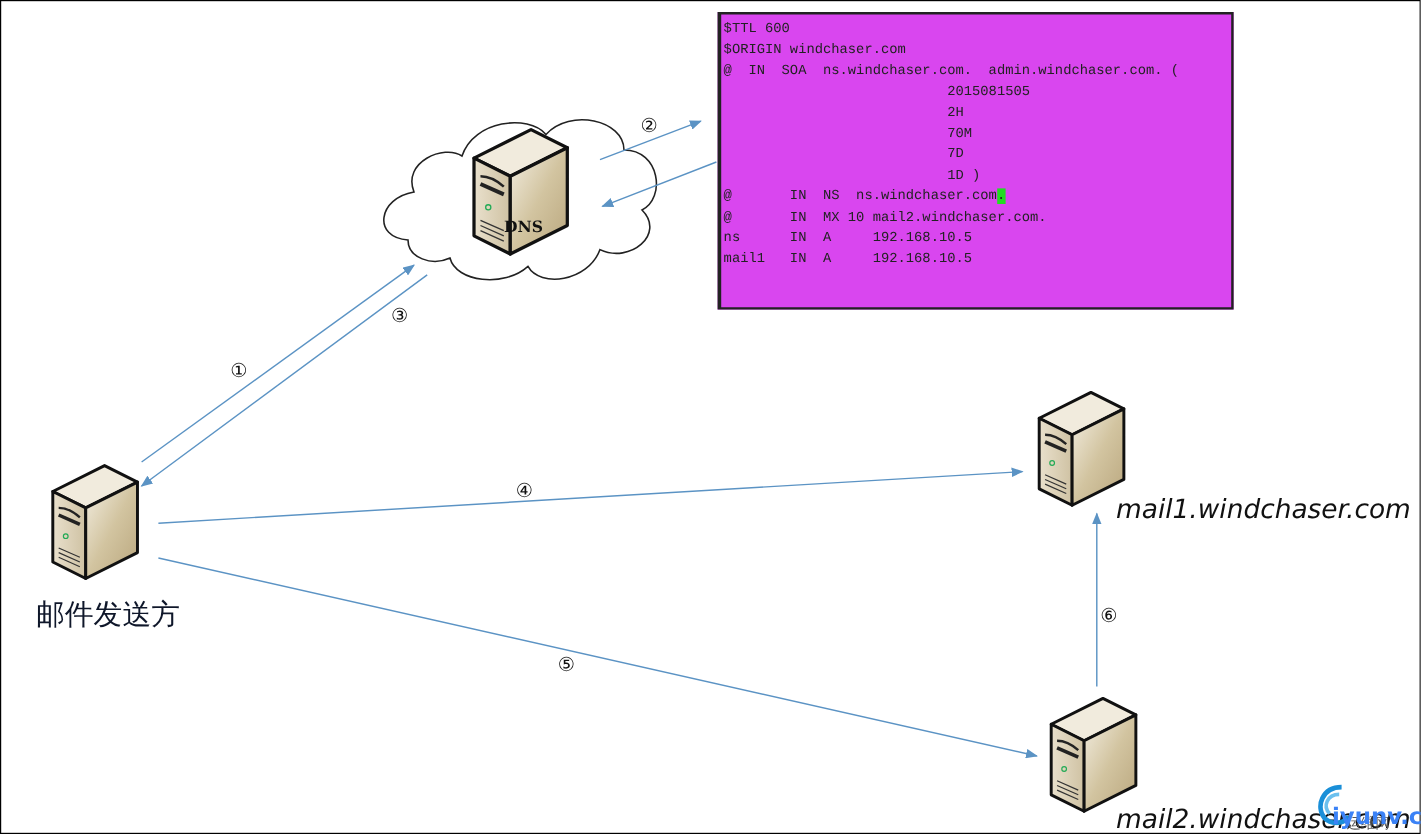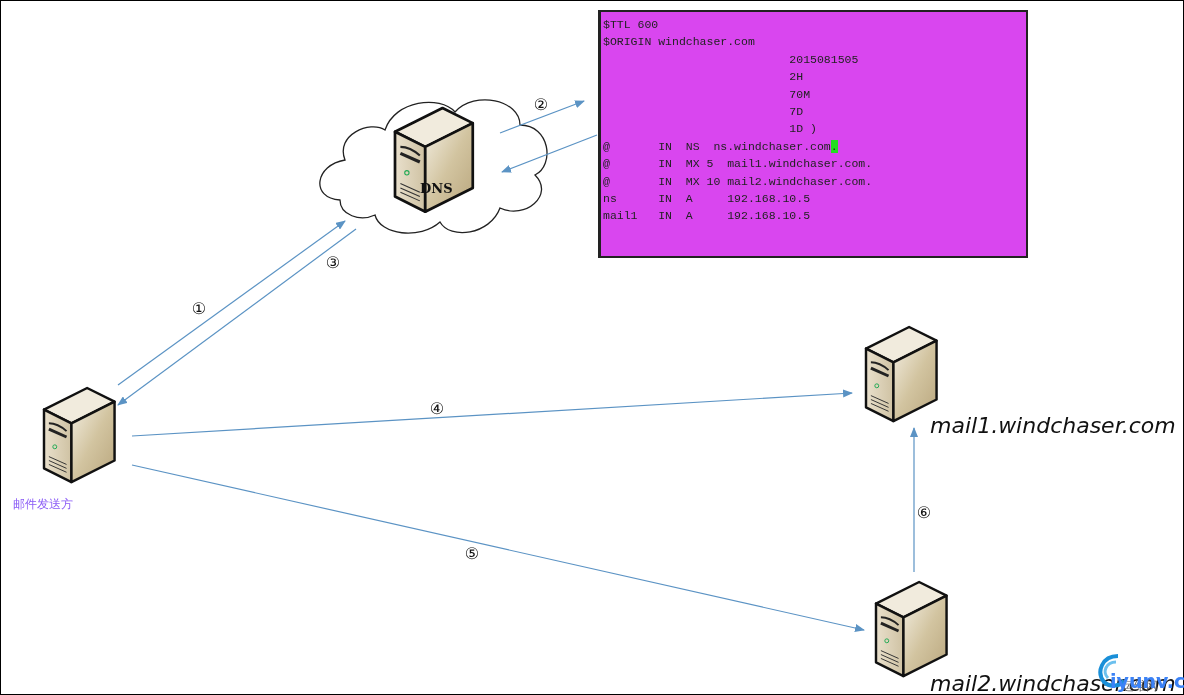--- a/index.html
+++ b/index.html
@@ -3,21 +3,21 @@
 <meta charset="utf-8">
 <style>
   html, body { margin: 0; padding: 0; background: #ffffff; }
   body { width: 1184px; height: 695px; position: relative; overflow: hidden; font-family: "Liberation Sans", sans-serif; }
   #frame { position: absolute; left: 0; top: 0; width: 1182px; height: 693px; border: 1px solid #000; box-sizing: border-box; width: 1184px; height: 695px; }
   #diagram { position: absolute; left: 0; top: 0; }
   .zone { position: absolute; left: 598px; top: 10px; width: 430px; height: 248px; border: 2px solid #222; border-left-width: 3px; background: #d946ef; box-sizing: border-box; padding: 4px 0 0 2px; font-family: "Liberation Mono", monospace; font-size: 11.5px; color: #222; }
   .zone .line { white-space: pre; height: 17.4px; line-height: 17.4px; }
   .hl { background: #22dd22; }
   .label { position: absolute; font-family: "DejaVu Sans", sans-serif; font-style: italic; font-size: 22px; color: #111; white-space: nowrap; }
-  .cn-label { position: absolute; font-family: "DejaVu Sans", sans-serif; font-size: 12px; color: #8b5cf6; white-space: nowrap; }
+  .cn-label { position: absolute; font-family: "DejaVu Sans", sans-serif; font-size: 24px; color: #0f172a; white-space: nowrap; margin-left: 17px; }
   .step { position: absolute; font-family: "DejaVu Serif", serif; font-size: 16px; color: #111; width: 20px; height: 20px; line-height: 20px; text-align: center; }
   .watermark { position: absolute; left: 1096px; top: 650px; width: 84px; height: 40px; }
   .wm-cn { position: absolute; left: 26px; top: 2px; font-family: "DejaVu Sans", sans-serif; font-size: 12px; color: #555; margin-top: 26px; }
   .wm-en { position: absolute; left: 14px; top: 20px; font-family: "DejaVu Sans", sans-serif; font-weight: bold; font-size: 19px; color: #3b82f6; }
 </style>
 </head>
 <body>
 
 <div id="frame"></div>
 
@@ -74,27 +74,27 @@
     <line x1="597" y1="135" x2="502" y2="172" marker-end="url(#ah)"></line>
     <line x1="132" y1="436" x2="852" y2="393" marker-end="url(#ah)"></line>
     <line x1="132" y1="465" x2="864" y2="630" marker-end="url(#ah)"></line>
     <line x1="914" y1="572" x2="914" y2="428" marker-end="url(#ah)"></line>
   </g>
 </svg>
 
 <div class="zone">
   <div class="line">$TTL 600</div>
   <div class="line">$ORIGIN windchaser.com</div>
+  <div class="line">@  IN  SOA  ns.windchaser.com.  admin.windchaser.com. (</div>
   <div class="line">                           2015081505</div>
   <div class="line">                           2H</div>
   <div class="line">                           70M</div>
   <div class="line">                           7D</div>
   <div class="line">                           1D )</div>
   <div class="line"><span>@       IN  NS  ns.windchaser.com</span><span class="hl">.</span></div>
-  <div class="line">@       IN  MX 5  mail1.windchaser.com.</div>
   <div class="line">@       IN  MX 10 mail2.windchaser.com.</div>
   <div class="line">ns      IN  A     192.168.10.5</div>
   <div class="line">mail1   IN  A     192.168.10.5</div>
 </div>
 
 <div class="step" style="left:189px;top:299px;">①</div>
 <div class="step" style="left:531px;top:95px;">②</div>
 <div class="step" style="left:323px;top:253px;">③</div>
 <div class="step" style="left:427px;top:399px;">④</div>
 <div class="step" style="left:462px;top:544px;">⑤</div>

